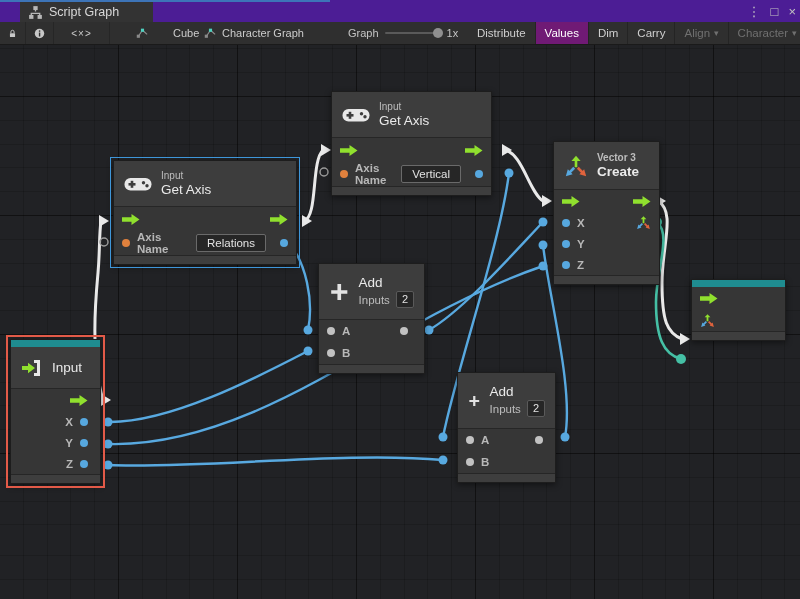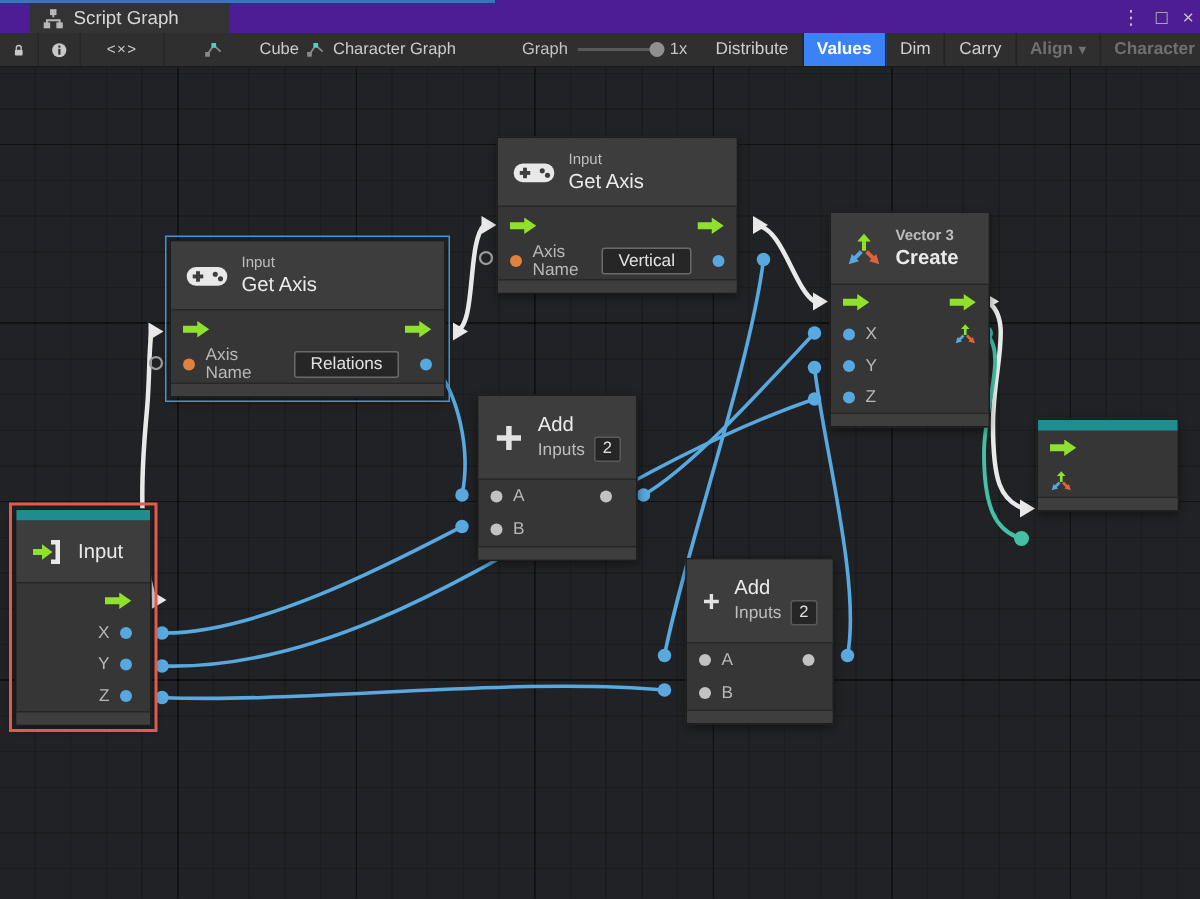--- a/index.html
+++ b/index.html
@@ -23,22 +23,22 @@
     gap:5px; color:#cccccc; font-size:11px; border-right:1px solid #262626; padding:0 8px; }
   .tbtn.noborder { border-right:none; }
   .tlabel { font-size:11px; color:#c4c4c4; white-space:nowrap; }
   #zoomgroup { position:absolute; left:348px; top:0; height:22px; display:flex; align-items:center; gap:6px; }
   .slider { position:relative; width:56px; height:2px; background:#5a5a5a; border-radius:1px; }
   .slider .handle { position:absolute; right:-2px; top:-4px; width:10px; height:10px; border-radius:50%;
     background:#8f8f8f; }
   #togglegroup { position:absolute; left:468px; top:0; height:22px; display:flex; }
   .toggle { height:22px; display:flex; align-items:center; padding:0 9px; font-size:11.5px; color:#cfcfcf;
     border-right:1px solid #242424; white-space:nowrap; }
-  .toggle.active { background:#3b82f6; color:#ffffff;font-weight:bold; }
-  .toggle.disabled { color:#707070;font-weight:bold; }
+  .toggle.active { background:#701a75; color:#ffffff; }
+  .toggle.disabled { color:#707070; }
   .dd { font-size:9px; margin-left:4px; }
 
   
   #canvas { position:absolute; left:0; top:45px; width:800px; height:554px;
     background-color:#212225;
     background-image:
       repeating-linear-gradient(to right, transparent 0 22.8px, rgba(0,0,0,0.16) 22.8px 23.8px),
       repeating-linear-gradient(to bottom, transparent 0 22.8px, rgba(0,0,0,0.16) 22.8px 23.8px),
       repeating-linear-gradient(to right, transparent 0 118px, rgba(0,0,0,0.40) 118px 119px),
       repeating-linear-gradient(to bottom, transparent 0 118px, rgba(0,0,0,0.40) 118px 119px);
@@ -52,21 +52,21 @@
   .node.sel-red  { outline:2px solid #E25A48; outline-offset:2px; }
   .tealbar { height:7px; background:#1F8C90; }
   .n-head { background:#3d3d3d; display:flex; align-items:center; gap:9px; padding:0 10px;
     border-bottom:1px solid #262626; }
   .n-sub { font-size:10px; color:#bdbdbd; line-height:12px; }
   .n-ttl { font-size:13.5px; color:#eaeaea; line-height:16px; white-space:nowrap; }
   .n-foot { height:9px; background:#3e3e3e; border-top:1px solid #262626; }
   .row { display:flex; align-items:center; padding:0 8px; gap:7px; }
   .dot { width:8px; height:8px; border-radius:50%; flex:0 0 auto; }
   .dot.blue { background:#57A8DF; } .dot.orange { background:#E0813D; } .dot.gray { background:#C2C2C2; }
-  .plabel { font-size:11.5px; color:#b8b8b8; }
+  .plabel { font-size:11.5px; color:#b8b8b8;font-weight:bold; }
   .spring { flex:1; }
   .field { background:#262626; border:1px solid #6a6a6a; border-radius:2px; color:#e2e2e2;
     font-size:11.5px; padding:1px 10px; line-height:14px; }
   .countbox { background:#262626; border:1px solid #5a5a5a; border-radius:2px; color:#e2e2e2;
     font-size:11px; padding:0 5px; line-height:15px; }
   .headcol { display:flex; flex-direction:column; justify-content:center; }
   .inputs-line { display:flex; align-items:center; gap:6px; }
 </style>
 </head>
 <body>

